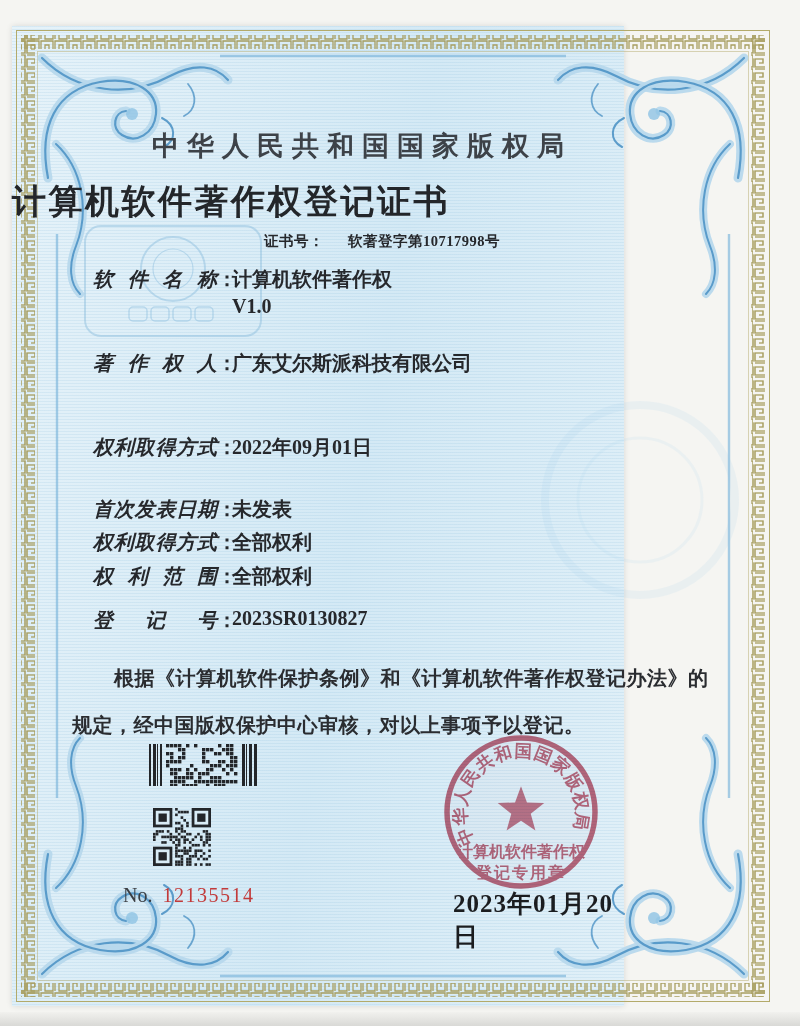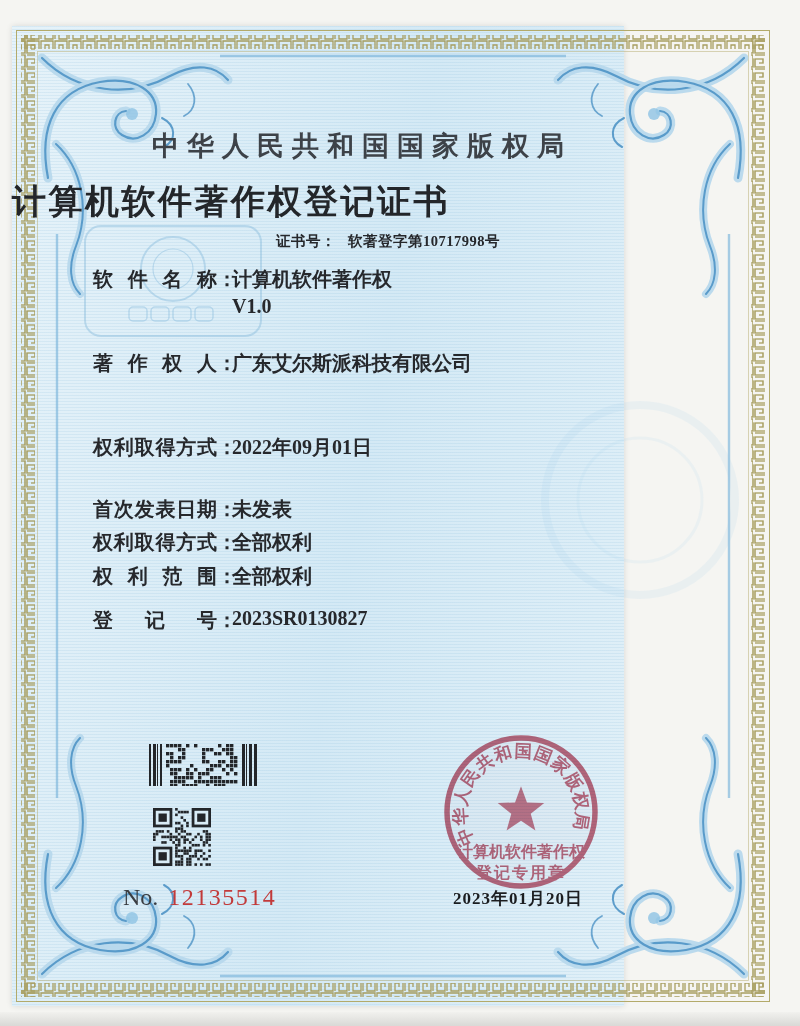--- a/index.html
+++ b/index.html
@@ -13,38 +13,38 @@
       linear-gradient(100deg, rgba(255,255,255,.35), rgba(196,225,242,.25) 55%, rgba(255,255,255,.2)),
       #d9ecf6;
     box-shadow:0 0 6px rgba(0,0,0,.12);}
   .deco{position:absolute;left:0;top:0;z-index:1;}
   .content{position:absolute;inset:0;z-index:3;color:#26282c;}
   .org-title{position:absolute;left:0;top:102px;width:700px;text-align:center;
     font-size:27px;font-weight:600;color:#3d4248;letter-spacing:8px;}
   .cert-title{position:absolute;left:0;top:153px;width:700px;text-align:left;
     font-size:34px;font-weight:700;color:#23262a;letter-spacing:2.5px;}
   .certno{position:absolute;top:206px;right:124px;font-size:14.5px;font-weight:700;letter-spacing:.5px;}
-  .certno .v{margin-left:12px;}
+  .certno .v{margin-left:24px;}
   .fields{position:absolute;left:0;top:240px;right:0;height:410px;}
   .frow{position:absolute;left:81px;height:24px;white-space:nowrap;
     font-size:20px;font-weight:700;color:#26282c;}
   .r0{top:0}.rv{top:29px}.r1{top:84px}.r2{top:168px}.r3{top:230px}.r4{top:263px}.r5{top:297px}.r6{top:341px}
-  .ljust{display:inline-block;width:124px;text-align:justify;text-align-last:justify;}
+  .ljust{display:inline-block;width:124px;text-align:justify;text-align-last:justify;font-style:italic;}
   .colon{display:inline-block;}
   .fvalue{position:absolute;left:139px;top:0;white-space:nowrap;}
   .statement{position:absolute;left:60px;top:629px;font-size:20px;font-weight:600;
     color:#2a2c30;line-height:47px;white-space:nowrap;letter-spacing:.5px;}
   .statement .l1{padding-left:42px;}
   .code{position:absolute;z-index:3;}
   #barcode{left:134px;top:718px;}
   #qr{left:141px;top:782px;}
   .seal{position:absolute;left:414px;top:691px;z-index:5;mix-blend-mode:multiply;}
-  .serial{position:absolute;left:111px;top:858px;font-size:24px;color:#3a3d42;z-index:4;}
+  .serial{position:absolute;left:111px;top:858px;font-size:20px;color:#3a3d42;z-index:4;}
   .serial .num{color:#c23a3a;margin-left:10px;letter-spacing:1.5px;}
-  .issue-date{position:absolute;left:441px;top:861px;font-size:17px;font-weight:600;
+  .issue-date{position:absolute;left:441px;top:861px;font-size:25px;font-weight:600;
     color:#1b1d20;letter-spacing:1px;z-index:6;}
 </style>
 </head>
 <body>
 
 <div class="cert">
 
   <svg class="deco" width="762" height="980" viewBox="0 0 762 980">
     <defs>
       <pattern id="mh" width="14" height="14" patternUnits="userSpaceOnUse">
@@ -134,20 +134,24 @@
       <div class="frow r5">
         <span class="ljust">权利范围</span><span class="colon">：</span>
         <span class="fvalue">全部权利</span>
       </div>
       <div class="frow r6">
         <span class="ljust">登记号</span><span class="colon">：</span>
         <span class="fvalue">2023SR0130827</span>
       </div>
     </div>
 
+    <div class="statement">
+      <div class="l1">根据《计算机软件保护条例》和《计算机软件著作权登记办法》的</div>
+      <div class="l2">规定，经中国版权保护中心审核，对以上事项予以登记。</div>
+    </div>
   </div>
 
   <svg id="barcode" class="code" width="112" height="42" viewBox="0 0 112 42">
       <rect x="3" y="0" width="2" height="42" fill="#23262a"></rect>
       <rect x="7" y="0" width="3" height="42" fill="#23262a"></rect>
       <rect x="11" y="0" width="1" height="42" fill="#23262a"></rect>
       <rect x="14" y="0" width="2" height="42" fill="#23262a"></rect>
       <rect x="20" y="0" width="3.4" height="3.4" fill="#23262a"></rect>
       <rect x="20" y="8" width="3.4" height="3.4" fill="#23262a"></rect>
       <rect x="20" y="16" width="3.4" height="3.4" fill="#23262a"></rect>

